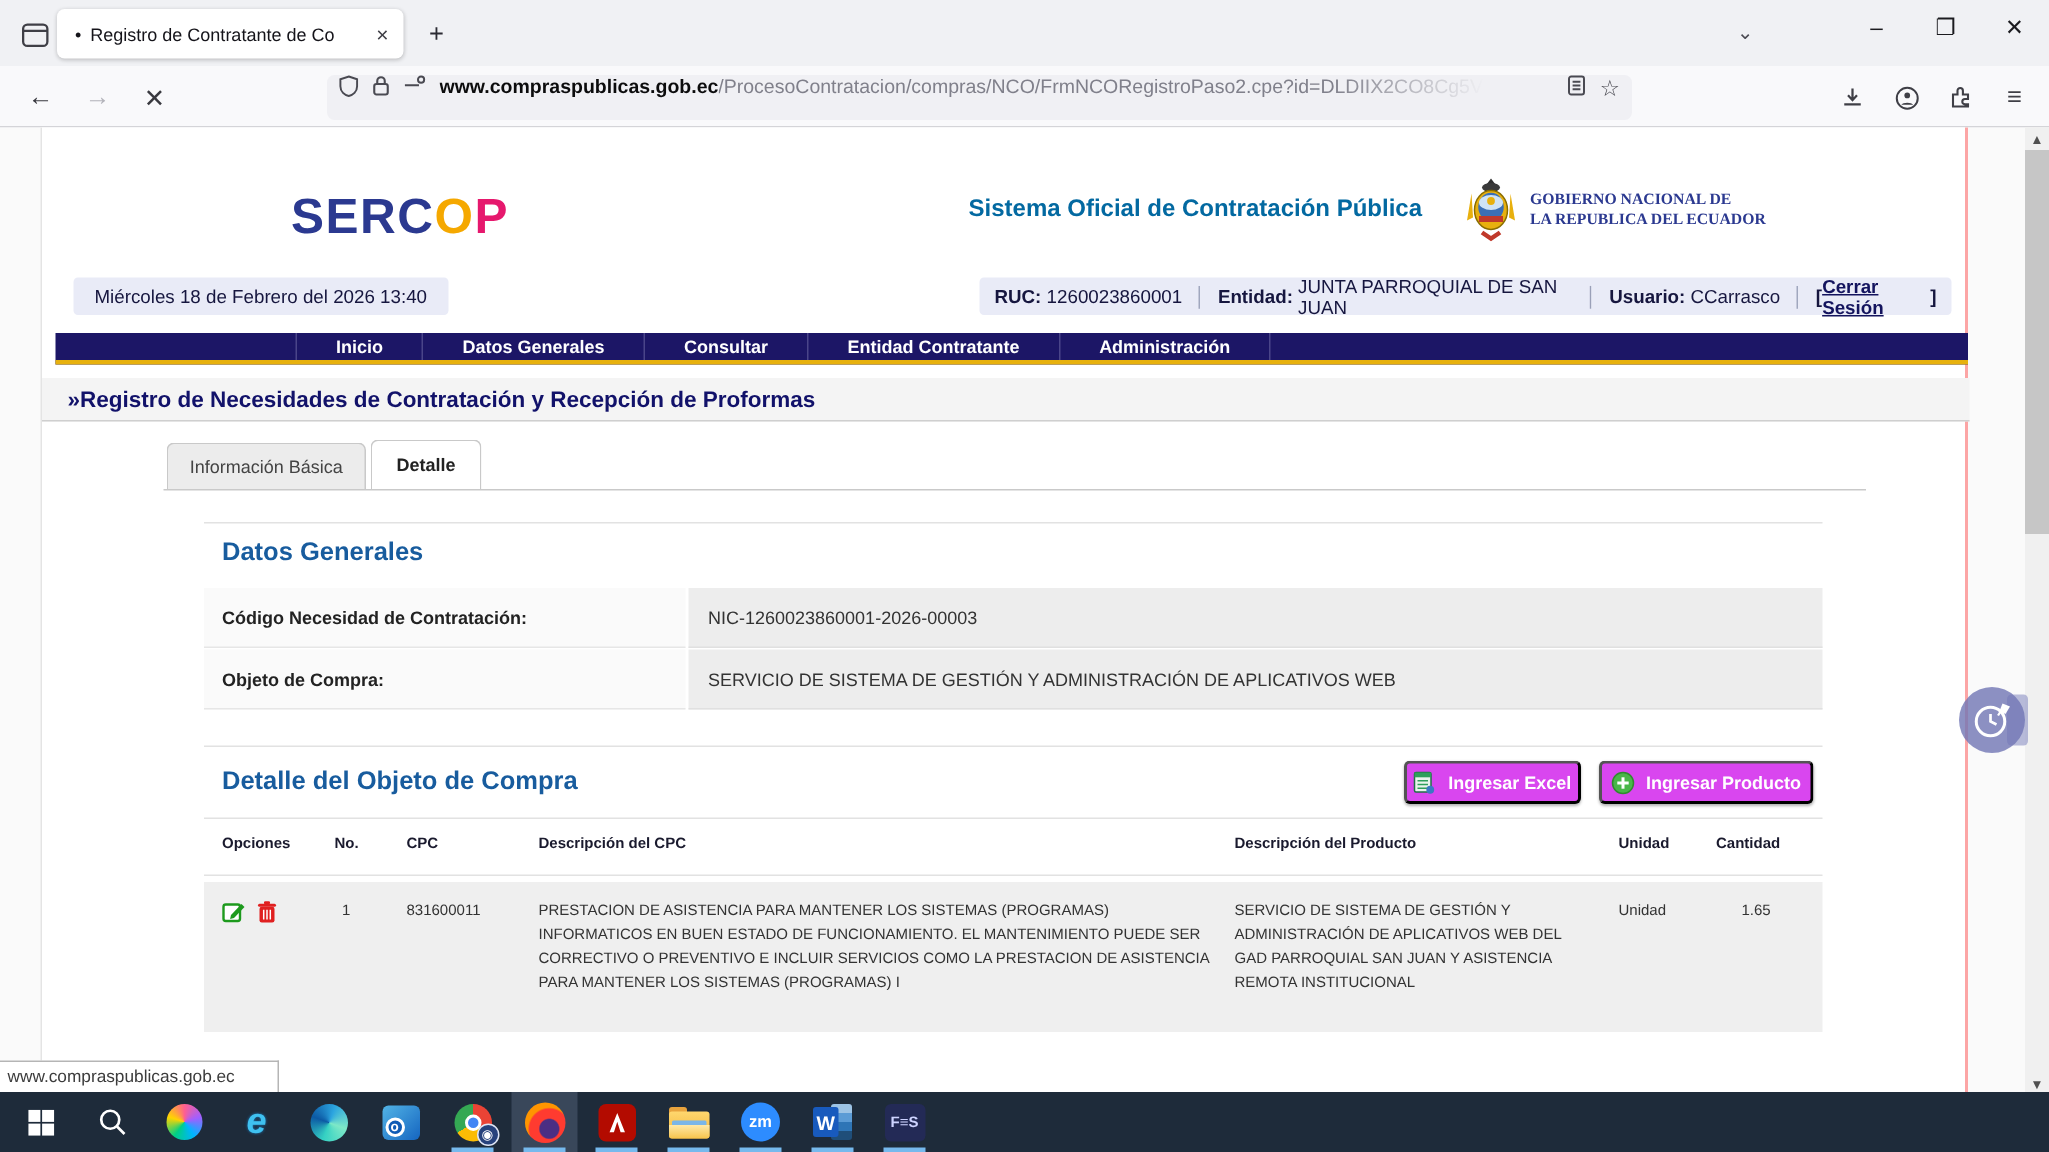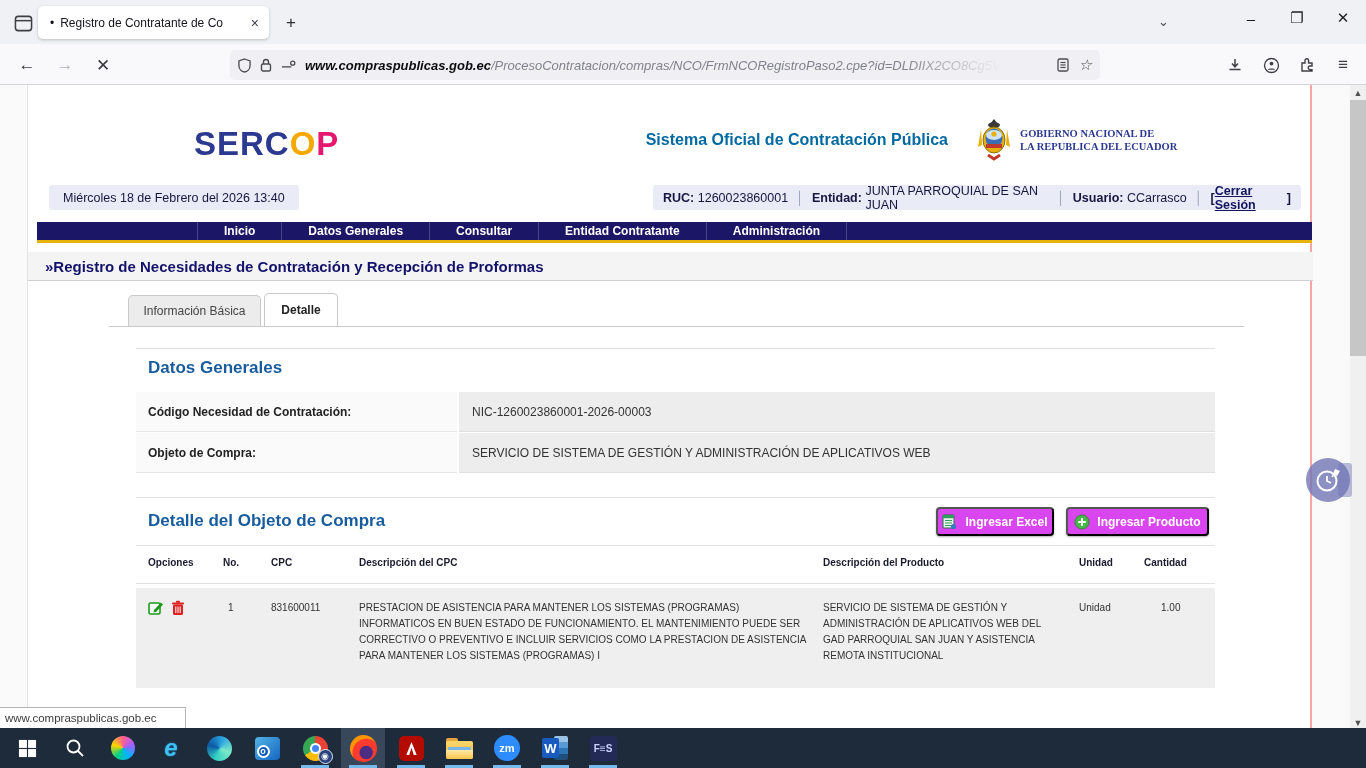--- a/index.html
+++ b/index.html
@@ -13,21 +13,21 @@
   .tab { position:absolute; left:38px; top:6px; width:231px; height:33px; background:#fff; border-radius:5px; box-shadow:0 1px 3px rgba(0,0,0,.22); display:flex; align-items:center; padding:0 8px; font-size:12px; color:#15141a; }
   .tab .dot { margin:0 6px 0 4px; font-size:12px; }
   .tab .ttl { flex:1; white-space:nowrap; overflow:hidden; }
   .tab .cls { color:#3f3f46; font-size:14px; padding:0 2px; }
   .newtab { position:absolute; left:280px; top:12px; width:22px; height:22px; color:#2b2b33; font-size:17px; display:flex; align-items:center; justify-content:center; }
   .tablist-chev { position:absolute; left:1158px; top:14px; color:#4a4a52; font-size:13px; }
   .wbtn { position:absolute; top:0; width:46px; height:36px; display:flex; align-items:center; justify-content:center; color:#1b1b1f; font-size:15px; }
   .toolbar { position:absolute; left:0; top:44px; width:1366px; height:41px; background:#f9f9fb; border-bottom:1px solid #d4d4d8; }
   .navbtn { position:absolute; top:52px; width:26px; height:26px; display:flex; align-items:center; justify-content:center; font-size:17px; color:#39393f; }
   .navbtn.dis { color:#b4b4bb; }
-  .urlbar { position:absolute; left:230px; top:50px; width:870px; height:30px; background:#f0f0f4; border-radius:5px; display:flex; align-items:center; padding:0 8px;font-style:italic; }
+  .urlbar { position:absolute; left:218px; top:50px; width:870px; height:30px; background:#f0f0f4; border-radius:5px; display:flex; padding:0 8px; }
   .urlbar .ic { color:#4a4a52; font-size:13px; margin-right:9px; }
   .urltext { flex:1; font-size:13px; white-space:nowrap; overflow:hidden; }
   .urltext .dom { color:#0c0c0d; font-weight:bold; }
   .urltext .pth { color:#80808b; -webkit-mask-image:linear-gradient(to right,#000 78%,transparent 97%); mask-image:linear-gradient(to right,#000 78%,transparent 97%); display:inline-block; max-width:640px; overflow:hidden; vertical-align:bottom; }
   .tool-ic { position:absolute; top:52px; width:26px; height:26px; display:flex; align-items:center; justify-content:center; color:#3f3f46; }
 
   
   .pagewrap { position:absolute; left:0; top:85px; width:1366px; height:645px; background:#fafafa; }
   .page { position:absolute; left:27px; top:0; width:1285px; height:645px; background:#fff; border-left:1px solid #e4e4e4; border-right:2px solid #fca5a5; }
   .sercop { position:absolute; left:166px; top:40px; font-size:33px; font-weight:bold; letter-spacing:1px; }
@@ -37,21 +37,21 @@
   .govtxt { margin-left:8px; font-family:"Liberation Serif", serif; font-weight:bold; font-size:10.5px; color:#2b3990; line-height:13px; }
   .chip { position:absolute; top:100px; height:25px; background:#e9ebf7; border-radius:3px; display:flex; align-items:center; font-size:12.5px; color:#16163f; }
   .chip b { font-weight:bold; }
   .chip .sep { color:#9aa0b8; margin:0 8px; }
   .logout { color:#14145e; font-weight:bold; text-decoration:underline; }
   .mainnav { position:absolute; left:9px; top:137px; width:1275px; height:21px; background:#1c1666; display:flex; align-items:stretch; padding-left:160px; border-bottom:3px solid #e7b10e; }
   .mainnav .item { color:#fff; font-size:12px; font-weight:bold; display:flex; align-items:center; padding:0 26px; border-right:1px solid #4a4589; }
   .mainnav .item:first-child { border-left:1px solid #4a4589; }
   .crumbband { position:absolute; left:0; top:167px; width:1285px; height:29px; background:#f4f4f4; border-bottom:1px solid #cfcfcf; display:flex; align-items:center; padding-left:17px; }
   .crumbband span { font-size:15px; font-weight:bold; color:#12126a; }
-  .tabctl { position:absolute; height:31px; border:1px solid #c9c9c9; border-bottom:none; border-radius:5px 5px 0 0; display:flex; align-items:center; justify-content:center; font-size:12px;margin-left:17px; }
+  .tabctl { position:absolute; height:31px; border:1px solid #c9c9c9; border-bottom:none; border-radius:5px 5px 0 0; display:flex; align-items:center; justify-content:center; font-size:12px; }
   .tab-inactive { left:83px; top:210px; width:133px; background:#ececec; color:#444; }
   .tab-active { left:219px; top:208px; width:74px; height:33px; background:#fff; color:#222; font-weight:bold; z-index:2; }
   .paneltop { position:absolute; left:81px; top:241px; width:1135px; border-top:1px solid #c9c9c9; }
   .hr { position:absolute; left:108px; width:1079px; border-top:1px solid #e2e2e2; }
   .h-blue { position:absolute; left:120px; font-size:17px; font-weight:bold; color:#185c9e; }
   .frow { position:absolute; left:108px; width:1079px; height:40px; display:flex; }
   .frow .lbl { width:321px; background:#fafafa; border-bottom:1px solid #e6e6e6; display:flex; align-items:center; padding-left:12px; font-size:12px; font-weight:bold; color:#222; }
   .frow .val { flex:1; margin-left:2px; background:#ededed; border-bottom:1px solid #e0e0e0; display:flex; align-items:center; padding-left:13px; font-size:12px; color:#333; }
   .btn-navy { position:absolute; top:422px; height:29px; background:#d946ef; border-radius:4px; color:#fff; font-size:12px; font-weight:bold; display:flex; align-items:center; justify-content:center; gap:7px; box-shadow:0 1px 2px rgba(0,0,0,.3); }
   .thead span, .trow div { position:absolute; font-size:10px; }
@@ -277,21 +277,21 @@
                 <line x1="7" y1="6.5" x2="7" y2="13" stroke="#fff"></line>
                 <line x1="9.2" y1="6.5" x2="9.2" y2="13" stroke="#fff"></line>
               </svg>
           </span>
         </div>
         <div class="cell" style="left:92px;">1</div>
         <div class="cell" style="left:135px;">831600011</div>
         <div class="cell" style="left:223px; width:448px;">PRESTACION DE ASISTENCIA PARA MANTENER LOS SISTEMAS (PROGRAMAS) INFORMATICOS EN BUEN ESTADO DE FUNCIONAMIENTO. EL MANTENIMIENTO PUEDE SER CORRECTIVO O PREVENTIVO E INCLUIR SERVICIOS COMO LA PRESTACION DE ASISTENCIA PARA MANTENER LOS SISTEMAS (PROGRAMAS) I</div>
         <div class="cell" style="left:687px; width:240px;">SERVICIO DE SISTEMA DE GESTIÓN Y ADMINISTRACIÓN DE APLICATIVOS WEB DEL GAD PARROQUIAL SAN JUAN Y ASISTENCIA REMOTA INSTITUCIONAL</div>
         <div class="cell" style="left:943px;">Unidad</div>
-        <div class="cell" style="left:1025px;">1.00</div>
+        <div class="cell" style="left:1025px;">1.65</div>
       </div>
     </div>
   </div>
 
   <div class="floatw-tab"></div>
   <div class="floatw">
     <svg width="30" height="30" viewBox="0 0 30 30">
       <circle cx="14" cy="16" r="9.5" fill="none" stroke="#fff" stroke-width="2"></circle>
       <path d="M14 11 V16 L18 18" fill="none" stroke="#fff" stroke-width="1.8"></path>
       <path d="M22 4 L27 6 L24 11 L20 9 Z" fill="#fff"></path>

